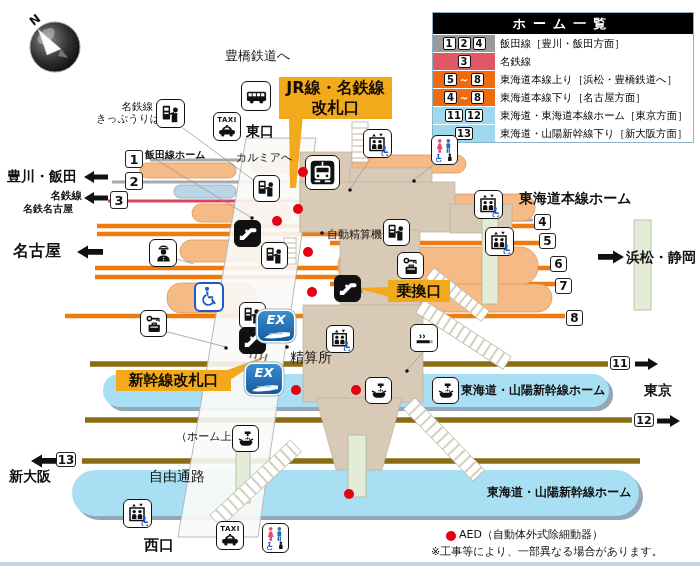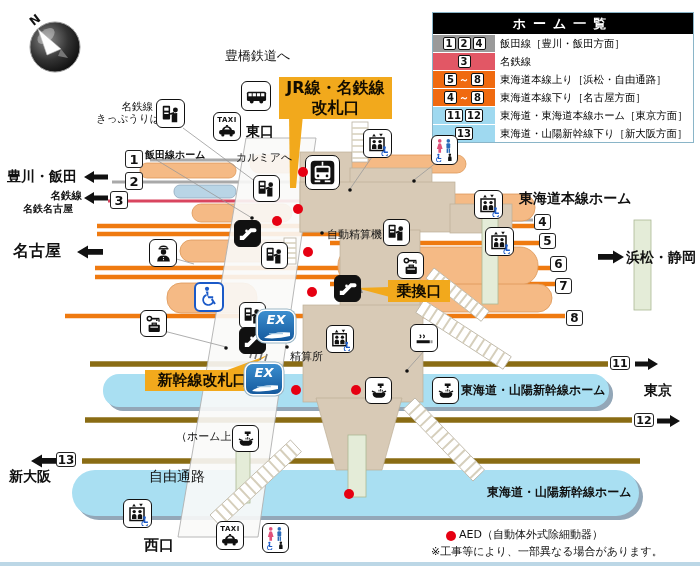--- a/index.html
+++ b/index.html
@@ -215,21 +215,21 @@
         <span class="lnum">3</span>
       </div>
       <div class="lg-label">名鉄線</div>
     </div>
     <div class="lg-row">
       <div class="lg-cell cell-orange">
         <span class="lnum">5</span>
         <span class="lsep">～</span>
         <span class="lnum">8</span>
       </div>
-      <div class="lg-label">東海道本線上り［浜松・自由通路］</div>
+      <div class="lg-label">東海道本線上り［浜松・豊橋鉄道へ］</div>
     </div>
     <div class="lg-row">
       <div class="lg-cell cell-orange">
         <span class="lnum">4</span>
         <span class="lsep">～</span>
         <span class="lnum">8</span>
       </div>
       <div class="lg-label">東海道本線下り［名古屋方面］</div>
     </div>
     <div class="lg-row">
@@ -245,37 +245,37 @@
       </div>
       <div class="lg-label">東海道・山陽新幹線下り［新大阪方面］</div>
     </div>
   </div>
 
   <div class="callout" style="left:279px;top:77px;width:113px;height:42px;font-size:16px;line-height:20px;">
     <span>JR線・名鉄線</span>
     <span>改札口</span>
   </div>
   <div class="callout" style="left:388px;top:280px;width:62px;height:22px;font-size:15px;">乗換口</div>
-  <div class="callout" style="left:116px;top:370px;width:115px;height:21px;font-size:15px;margin-left:29px;">新幹線改札口</div>
+  <div class="callout" style="left:116px;top:370px;width:115px;height:21px;font-size:15px;">新幹線改札口</div>
 
   <span class="lbl b" style="left:7px;top:168px;font-size:14px;">豊川・飯田</span>
   <span class="lbl b" style="left:40px;top:189px;width:42px;text-align:right;font-size:10.5px;">名鉄線</span>
   <span class="lbl b" style="left:23px;top:202px;font-size:10px;">名鉄名古屋</span>
   <span class="lbl b" style="left:13px;top:241px;font-size:16px;">名古屋</span>
   <span class="lbl b" style="left:626px;top:249px;font-size:14px;font-family:Liberation Serif, serif;">浜松・静岡</span>
   <span class="lbl b" style="left:644px;top:382px;font-size:14px;">東京</span>
   <span class="lbl b" style="left:9px;top:468px;font-size:14px;">新大阪</span>
   <span class="lbl" style="left:225px;top:47px;font-size:13px;">豊橋鉄道へ</span>
   <span class="lbl" style="left:236px;top:150px;font-size:11px;">カルミアへ</span>
 
   <span class="lbl b" style="left:246px;top:123px;font-size:14px;text-align:center;">東口</span>
   <span class="lbl b" style="left:144px;top:536px;font-size:15px;">西口</span>
   <span class="lbl" style="left:149px;top:468px;font-size:14px;">自由通路</span>
   <span class="lbl" style="left:327px;top:227px;font-size:11px;">自動精算機</span>
-  <span class="lbl" style="left:290px;top:349px;font-size:11px;">精算所</span>
+  <span class="lbl" style="left:290px;top:349px;font-size:14px;">精算所</span>
   <span class="lbl" style="left:176px;top:429px;font-size:11px;">（ホーム上）</span>
 
   <span class="lbl b" style="left:145px;top:148px;font-size:10px;">飯田線ホーム</span>
   <span class="lbl b" style="left:519px;top:190px;font-size:14px;">東海道本線ホーム</span>
   <span class="lbl b" style="left:461px;top:382px;font-size:12px;">東海道・山陽新幹線ホーム</span>
   <span class="lbl b" style="left:487px;top:484px;font-size:12px;">東海道・山陽新幹線ホーム</span>
 
   <span class="lbl" style="left:103px;top:100px;width:50px;text-align:right;font-size:10.5px;">名鉄線</span>
   <span class="lbl" style="left:96px;top:112px;font-size:10.5px;">きっぷうりば</span>
 

